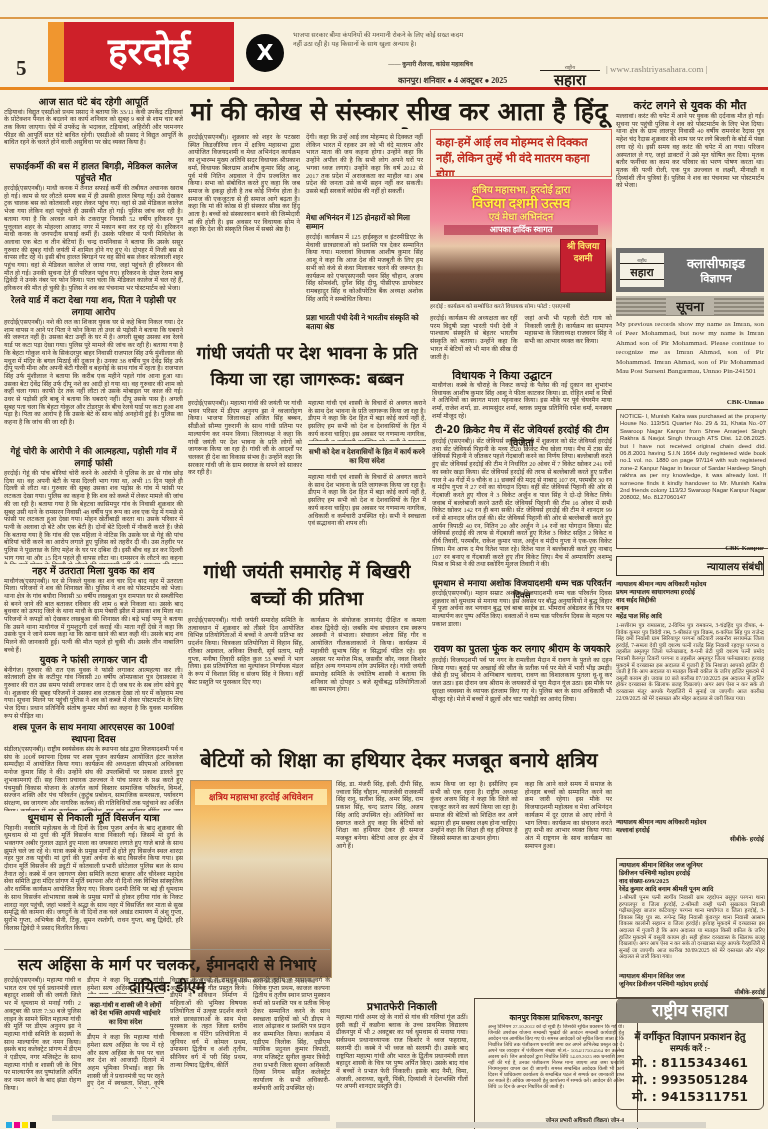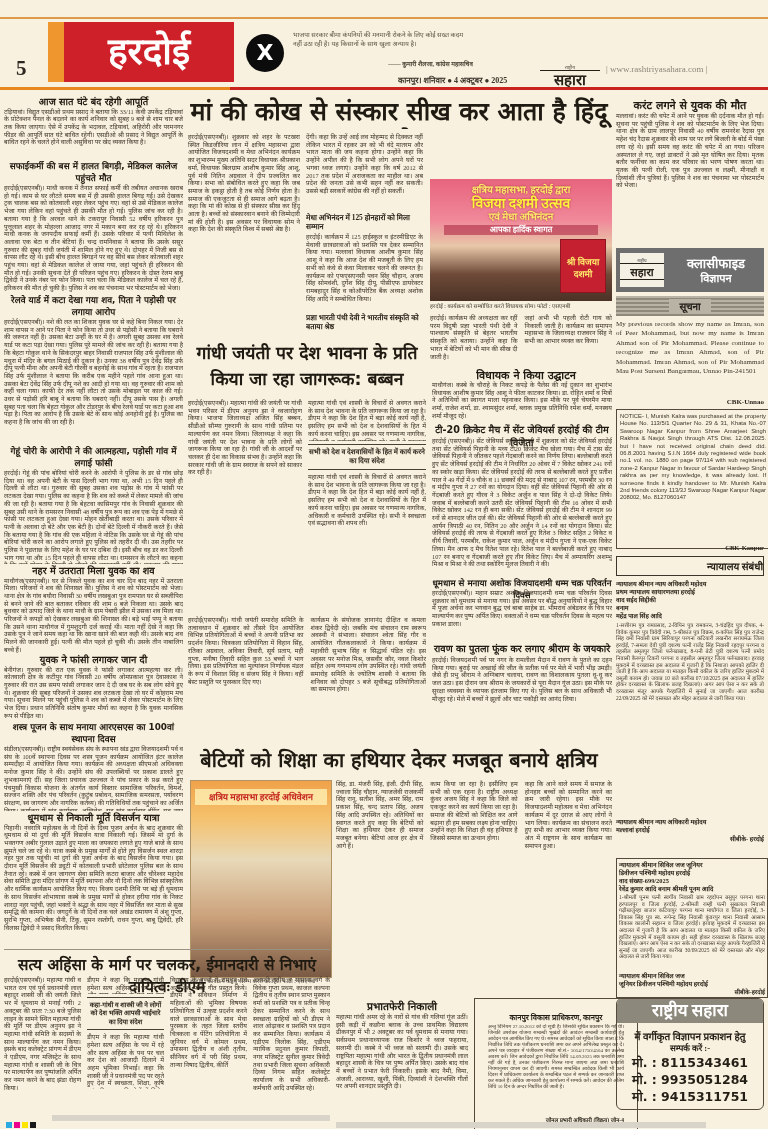--- a/index.html
+++ b/index.html
@@ -85,53 +85,55 @@
   </div>
 
   <div class="abs hl c" style="left:186px;top:97px;width:426px;height:32px;font-size:25px;line-height:30px">मां की कोख से संस्कार सीख कर आता है हिंदू : सोम</div>
   <div class="abs body6" style="left:188px;top:133px;width:112px;height:200px">हरदोई(एसएनबी)। शुक्रवार को शहर के पटखरा स्थित किडजीरिया लान में क्षत्रिय महासभा द्वारा आयोजित विजयदशमी व मेधा अभिनंदन कार्यक्रम का शुभारम्भ मुख्य अतिथि सदर विधायक श्रीप्रकाश वर्मा, विधायक बिलग्राम आशीष कुमार सिंह आशू, पूर्व मंत्री नितिन अग्रवाल ने दीप प्रज्वलित कर किया। सभा को संबोधित करते हुए कहा कि जब समाज के इकट्ठा होती है तब कोई निर्णय होता है। समाज की एकजुटता से ही समाज आगे बढ़ता है। कहा कि मां की कोख से ही संस्कार सीख कर हिंदू आता है। बच्चों को संस्कारवान बनाने की जिम्मेदारी मां की होती है। इस अवसर पर विधायक सोम ने कहा कि देश की संस्कृति विश्व में सबसे श्रेष्ठ है।</div>
   <div class="abs" style="left:306px;top:133px;width:117px;height:200px">
     <div class="body6" style="height:78px;overflow:hidden">देंगी। कहा कि उन्हें आई लव मोहम्मद से दिक्कत नहीं लेकिन भारत में रहकर उन को भी वंदे मातरम और भारत माता की जय कहना होगा। उन्होंने कहा कि उन्होंने अपील की है कि सभी लोग अपने घरों पर भगवा ध्वज लगाएं। उन्होंने कहा कि वर्ष 2012 से 2017 तक प्रदेश में अराजकता का माहौल था। अब प्रदेश की जनता उसे कभी सहन नहीं कर सकती। उससे बड़ी सरकारें कांग्रेस की नहीं हो सकतीं।</div>
     <div class="cthead" style="font-size:7.4px;line-height:9px;margin:2px 0">मेधा अभिनंदन में 125 होनहारों को मिला सम्मान</div>
     <div class="body6" style="height:78px;overflow:hidden">हरदोई। कार्यक्रम में 125 हाईस्कूल व इंटरमीडिएट के मेधावी छात्रछात्राओं को प्रशस्ति पत्र देकर सम्मानित किया गया। मल्लावां विधायक आशीष कुमार सिंह आशू ने कहा कि आज देश की मजबूती के लिए हम सभी को कंधे से कंधा मिलाकर चलने की जरूरत है। कार्यक्रम को एफएसएनसी पवन सिंह चौहान, अजय सिंह सोमवंशी, दुर्गेश सिंह दीपू, पीसीएफ डायरेक्टर रामबहादुर सिंह व कोऑपरेटिव बैंक अध्यक्ष अशोक सिंह आदि ने सम्बोधित किया।</div>
     <div class="cthead" style="font-size:7.4px;line-height:9px;margin-top:2px">प्रज्ञा भारती पंथी देवी ने भारतीय संस्कृति को बताया श्रेष्ठ</div>
   </div>
+  <div class="abs kicker" style="left:430px;top:129px;width:170px;height:38px">कहा-हमें आई लव मोहम्मद से दिक्कत नहीं, लेकिन तुम्हें भी वंदे मातरम कहना होगा</div>
   <div class="abs" style="left:430px;top:179px;width:182px;height:122px;background:linear-gradient(180deg,#e8647e 0%,#f0899a 34%,#e8c7a8 55%,#6e4a38 78%,#4a3226 100%)">
     <div class="c" style="color:#ffe96b;font-weight:700;font-size:10px;line-height:13px;padding-top:4px;text-shadow:0 0 2px #a02040">क्षत्रिय महासभा, हरदोई द्वारा</div>
     <div class="c" style="color:#fff23c;font-weight:700;font-size:14px;line-height:15px;text-shadow:0 0 2px #a02040">विजया दशमी उत्सव</div>
     <div class="c" style="color:#ffe96b;font-weight:700;font-size:10px;line-height:12px;text-shadow:0 0 2px #a02040">एवं मेधा अभिनंदन</div>
     <div class="c" style="color:#fff;font-weight:700;font-size:8px;line-height:10px;background:rgba(170,30,60,.55);margin:2px 14px">आपका हार्दिक स्वागत</div>
     <div class="abs" style="right:6px;bottom:8px;width:44px;height:52px;background:#c42030;border:1px solid #8e1622">
-      <div class="c" style="color:#ffe96b;font-weight:700;font-size:9px;line-height:12px;padding-top:16px">श्री विजया दशमी</div>
+      <div class="c" style="color:#ffe96b;font-weight:700;font-size:9px;line-height:12px;padding-top:0">श्री विजया दशमी</div>
     </div>
   </div>
   <div class="abs" style="left:430px;top:303px;width:182px;font-size:5.8px;line-height:7px;color:#3c332a">हरदोई : कार्यक्रम को सम्बोधित करते विधायक सोम। फोटो : एसएनबी</div>
   <div class="abs" style="left:430px;top:314px;width:182px;height:48px">
     <div class="cols2">
       <div class="body6">हरदोई। कार्यक्रम की अध्यक्षता कर रहीं परम विदुषी प्रज्ञा भारती पंथी देवी ने पाश्चात्य संस्कृति से बेहतर भारतीय संस्कृति को बताया। उन्होंने कहा कि भारत में बेटियों को भी मान की सीख दी जाती है।</div>
       <div class="body6">जहां अभी भी पहली रोटी गाय को निकाली जाती है। कार्यक्रम का समापन महासभा के जिलाध्यक्ष राजवरन सिंह ने सभी का आभार व्यक्त कर किया।</div>
     </div>
   </div>
 
   <div class="abs hl c" style="left:188px;top:340px;width:238px;height:54px;font-size:17.5px;line-height:26px">गांधी जयंती पर देश भावना के प्रति किया जा रहा जागरूक: बब्बन</div>
   <div class="abs body6" style="left:188px;top:399px;width:114px;height:156px">हरदोई(एसएनबी)। महात्मा गांधी की जयंती पर गांधी भवन परिसर में डीएम अनुनय झा ने ध्वजारोहण किया। भाजपा जिलाध्यक्ष अजित सिंह बब्बन, सीडीओ सौम्या गुरुरानी के साथ गांधी प्रतिमा पर माल्यार्पण कर नमन किया। जिलाध्यक्ष ने कहा कि गांधी जयंती पर देश भावना के प्रति लोगों को जागरूक किया जा रहा है। गांधी जी के आदर्शों पर चलकर ही देश का विकास संभव है। उन्होंने कहा कि सरकार गांधी जी के ग्राम स्वराज के सपने को साकार कर रही है।</div>
   <div class="abs" style="left:308px;top:399px;width:118px;height:156px">
     <div class="body6" style="height:42px;overflow:hidden">महात्मा गांधी एवं शास्त्री के विचारों से अवगत कराने के साथ देश भावना के प्रति जागरूक किया जा रहा है। डीएम ने कहा कि देश हित में बड़ा कोई कार्य नहीं है, इसलिए हम सभी को देश व देशवासियों के हित में कार्य करना चाहिए। इस अवसर पर गणमान्य नागरिक, अधिकारी व कर्मचारी उपस्थित रहे। सभी ने स्वच्छता एवं सद्भावना की शपथ ली।</div>
     <div class="quotebox">सभी को देश व देशवासियों के हित में कार्य करने का दिया संदेश</div>
     <div class="body6" style="height:70px;overflow:hidden">महात्मा गांधी एवं शास्त्री के विचारों से अवगत कराने के साथ देश भावना के प्रति जागरूक किया जा रहा है। डीएम ने कहा कि देश हित में बड़ा कोई कार्य नहीं है, इसलिए हम सभी को देश व देशवासियों के हित में कार्य करना चाहिए। इस अवसर पर गणमान्य नागरिक, अधिकारी व कर्मचारी उपस्थित रहे। सभी ने स्वच्छता एवं सद्भावना की शपथ ली।</div>
   </div>
 
+  <div class="abs hl c" style="left:188px;top:558px;width:238px;height:54px;font-size:19px;line-height:27px">गांधी जयंती समारोह में बिखरी बच्चों की प्रतिभा</div>
   <div class="abs" style="left:188px;top:616px;width:238px;height:126px">
     <div class="cols2" style="height:126px">
       <div class="body6">हरदोई(एसएनबी)। गांधी जयंती समारोह समिति के तत्वावधान में शुक्रवार को तीसरे दिन आयोजित विभिन्न प्रतियोगिताओं में बच्चों ने अपनी प्रतिभा का प्रदर्शन किया। चित्रकला प्रतियोगिता में विहान सिंह, रतिका अग्रवाल, अविका तिवारी, सूर्य प्रताप, मही गुप्ता, मनीषा तिवारी सहित कुल 53 बच्चों ने भाग लिया। इस प्रतियोगिता का मूल्यांकन निर्णायक मंडल के रूप में विशाल सिंह व संजय सिंह ने किया। वहीं बेस्ट प्रस्तुति पर पुरस्कार दिए गए।</div>
       <div class="body6">कार्यक्रम के संयोजक ज्ञानानंद दीक्षित व कमला शंकर द्विवेदी रहे। जबकि मंच संचालन राम स्वरूप अवस्थी ने संभाला। संचालन श्वेता सिंह गौर व आयोजित गीतकलाकारों ने किया। कार्यक्रम में महावीरी सुभाष सिंह व सिद्धार्थ पंडित रहे। इस अवसर पर मनोज मिश्र, जसवीर कौर, नवल किशोर सहित अन्य गणमान्य लोग उपस्थित रहे। गांधी जयंती समारोह समिति के ज्योतिष शास्त्री ने बताया कि शनिवार को दोपहर 3 बजे सूचीबद्ध प्रतियोगिताओं का समापन होगा।</div>
     </div>
   </div>
 
-  <div class="abs hl c" style="left:436px;top:367px;width:180px;font-size:11px">विधायक ने किया उद्घाटन</div>
+  <div class="abs hl c" style="left:412px;top:367px;width:180px;font-size:11px">विधायक ने किया उद्घाटन</div>
   <div class="abs body6" style="left:432px;top:381px;width:180px;height:40px">माधौगंज। कस्बे के चौराहे के निकट कपड़े के पैलेस की नई दुकान का शुभारंभ विधायक आशीष कुमार सिंह आशू ने फीता काटकर किया। डा. रोहित शर्मा व मित्रों ने अतिथियों का स्वागत माला पहनाकर किया। इस मौके पर पूर्व चेयरमैन माया शर्मा, राजेश शर्मा, डा. श्यामसुंदर शर्मा, ब्लाक प्रमुख प्रतिनिधि रमेश वर्मा, मनस्वय शर्मा मौजूद रहे।</div>
   <div class="abs hl c" style="left:432px;top:423px;width:180px;font-size:9.6px">टी-20 क्रिकेट मैच में सेंट जेवियर्स हरदोई की टीम विजेता</div>
   <div class="abs body6" style="left:432px;top:437px;width:180px;height:138px">हरदोई (एसएनबी)। सेंट जेवियर्स स्कूल पिहानी में शुक्रवार को सेंट जेवियर्स हरदोई तथा सेंट जेवियर्स पिहानी के मध्य टी20 क्रिकेट मैच खेला गया। मैच में टास सेंट जेवियर्स पिहानी ने जीतकर पहले गेंदबाजी करने का निर्णय लिया। बल्लेबाजी करते हुए सेंट जेवियर्स हरदोई की टीम ने निर्धारित 20 ओवर में 7 विकेट खोकर 241 रनों का स्कोर खड़ा किया। सेंट जेवियर्स हरदोई की तरफ से बल्लेबाजी करते हुए प्रतीश पाल ने 49 गेंदों में 9 चौके व 11 छक्कों की मदद से नाबाद 107 रन, परमबीर 30 रन व मंदीप गुप्ता ने 27 रनों का योगदान दिया। वहीं सेंट जेवियर्स पिहानी की ओर से गेंदबाजी करते हुए गौरव ने 3 विकेट अर्जुन व पाल सिंह ने दो-दो विकेट लिये। जवाब में बल्लेबाजी करने उतरी सेंट जेवियर्स पिहानी की टीम 16 ओवर में सभी विकेट खोकर 142 रन ही बना सकी। सेंट जेवियर्स हरदोई की टीम ने शानदार 99 रनों से शानदार जीत दर्ज की। सेंट जेवियर्स पिहानी की ओर से बल्लेबाजी करते हुए आर्यन त्रिपाठी 40 रन, नितिन 20 और अर्जुन ने 14 रनों का योगदान किया। सेंट जेवियर्स हरदोई की तरफ से गेंदबाजी करते हुए रितेश 3 विकेट सहित 2 विकेट व वीर्य तिवारी, परमबीर, राकेश कुमार पाल, अर्जुन व मंदीप गुप्ता ने एक-एक विकेट लिया। मैन आफ द मैच रितेश पाल रहे। रितेश पाल ने बल्लेबाजी करते हुए नाबाद 107 रन बनाए व गेंदबाजी करते हुए तीन विकेट लिए। मैच में अम्पायरिंग अशम्भु मिश्रा व मिश्रा ने की तथा स्कोरिंग मूलज तिवारी ने की।</div>
   <div class="abs hl c" style="left:432px;top:577px;width:180px;font-size:8.6px">धूमधाम से मनाया अशोक विजयादशमी धम्म चक्र परिवर्तन दिवस</div>
   <div class="abs body6" style="left:432px;top:589px;width:180px;height:50px">हरदोई(एसएनबी)। महान सम्राट अशोक विजयादशमी धम्म चक्र परिवर्तन दिवस शुक्रवार को धूमधाम से मनाया गया। इस अवसर पर बौद्ध अनुयायियों ने बुद्ध विहार में पूजा अर्चना कर भगवान बुद्ध एवं बाबा साहेब डा. भीमराव अंबेडकर के चित्र पर माल्यार्पण कर पुष्प अर्पित किए। वक्ताओं ने धम्म चक्र परिवर्तन दिवस के महत्व पर प्रकाश डाला।</div>
   <div class="abs hl c" style="left:432px;top:642px;width:180px;font-size:9.6px">रावण का पुतला फूंक कर लगाए श्रीराम के जयकारे</div>
   <div class="abs body6" style="left:432px;top:656px;width:180px;height:84px">हरदोई। विजयदशमी पर्व पर नगर के रामलीला मैदान में रावण के पुतले का दहन किया गया। बुराई पर अच्छाई की जीत के प्रतीक पर्व पर मेले में भारी भीड़ उमड़ी। जैसे ही प्रभु श्रीराम ने अग्निबाण चलाया, रावण का विशालकाय पुतला धू-धू कर जल उठा। इस दौरान जय श्रीराम के जयकारों से पूरा मैदान गूंज उठा। इस मौके पर सुरक्षा व्यवस्था के व्यापक इंतजाम किए गए थे। पुलिस बल के साथ अधिकारी भी मौजूद रहे। मेले में बच्चों ने झूलों और चाट पकौड़ी का आनंद लिया।</div>
 
   <div class="abs hl c" style="left:186px;top:747px;width:426px;height:28px;font-size:20px;line-height:26px">बेटियों को शिक्षा का हथियार देकर मजबूत बनाये क्षत्रिय समाजः कुं. अजय</div>
   <div class="abs" style="left:190px;top:780px;width:140px;height:196px;background:linear-gradient(180deg,#f0a24a 0%,#f5c06a 18%,#e8d9b8 40%,#caa07a 70%,#7a5a44 100%);border:1px solid #b09468">
@@ -176,21 +178,21 @@
       <div style="font-size:4.5px;color:#444;padding-top:4px">राष्ट्रीय</div>
       <div style="font-size:11px;font-weight:700;color:#262019;border-top:1px solid #262019;border-bottom:1px solid #262019">सहारा</div>
     </div>
     <div style="flex:1;text-align:center">
       <div style="color:#fff;font-weight:700;font-size:13px;line-height:16px">क्लासीफाइड</div>
       <div style="color:#fff;font-weight:700;font-size:11px;line-height:13px">विज्ञापन</div>
     </div>
   </div>
 
   <div class="abs" style="left:616px;top:296px;width:148px;height:20px;background:repeating-linear-gradient(180deg,#b9b3a6 0 2px,#8f897c 2px 4px);display:flex;align-items:center;justify-content:center">
-    <span style="background:#b9b3a6;padding:0 10px;font-weight:700;font-size:10px;color:#24201a">सूचना</span>
+    <span style="background:#b9b3a6;padding:0 10px;font-weight:700;font-size:13px;color:#24201a">सूचना</span>
   </div>
   <div class="abs eng j" style="left:616px;top:320px;width:148px;height:80px;font-size:7px;line-height:9.4px;color:#3a332a">My previous records show my name as Imran, son of Peer Mohammad, but now my name is Imran Ahmad son of Pir Mohammad. Please continue to recognize me as Imran Ahmad, son of Pir Mohammad. Imran Ahmad, son of Pir Mohammad Mau Post Surseni Bangarmau, Unnao Pin-241501</div>
   <div class="abs eng b" style="left:616px;top:398px;width:148px;font-size:7px;text-align:right;color:#2c261e">CBK-Unnao</div>
 
   <div class="abs boxed eng j" style="left:616px;top:409px;width:146px;height:132px;font-size:5.8px;line-height:7.4px;padding:3px;color:#3a332a;font-family:'Liberation Sans','DejaVu Sans',sans-serif">NOTICE- I, Munish Kalra was purchased at the property House No. 113/5/1 Quarter No. 29 &amp; 31, Khata No.-07 Swaroop Nagar Kanpur from Shree Amarjeet Singh Rakhra &amp; Navjot Singh through ATS Dist. 12.08.2025. but I have not received original chain deed dtd. 06.8.2001 having S.I.N 1664 duly registered wide book no.1 vol. no. 1880 on page 97/114 with sub registered zone-2 Kanpur Nagar in favour of Sardar Hardeep Singh rakhra as per my knowledge, it was already lost. If someone finds it kindly handover to Mr. Munish Kalra 2nd friends colony 113/3J Swaroop Nagar Kanpur Nagar 208002, Mo. 8127060147</div>
   <div class="abs eng b" style="left:616px;top:544px;width:148px;font-size:6.6px;text-align:right;color:#2c261e">CBK-Kanpur</div>
 
   <div class="abs" style="left:616px;top:556px;width:146px;height:18px;border:1.6px solid #3c352a;display:flex;align-items:center;justify-content:flex-end">
     <span class="b" style="font-size:10px;color:#241f16">न्यायालय संबंधी</span>
   </div>

